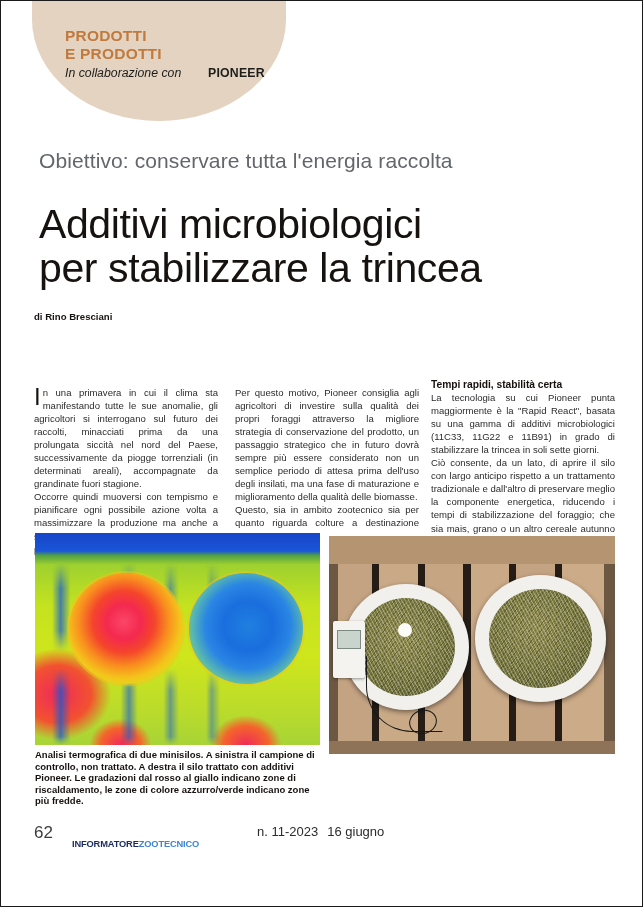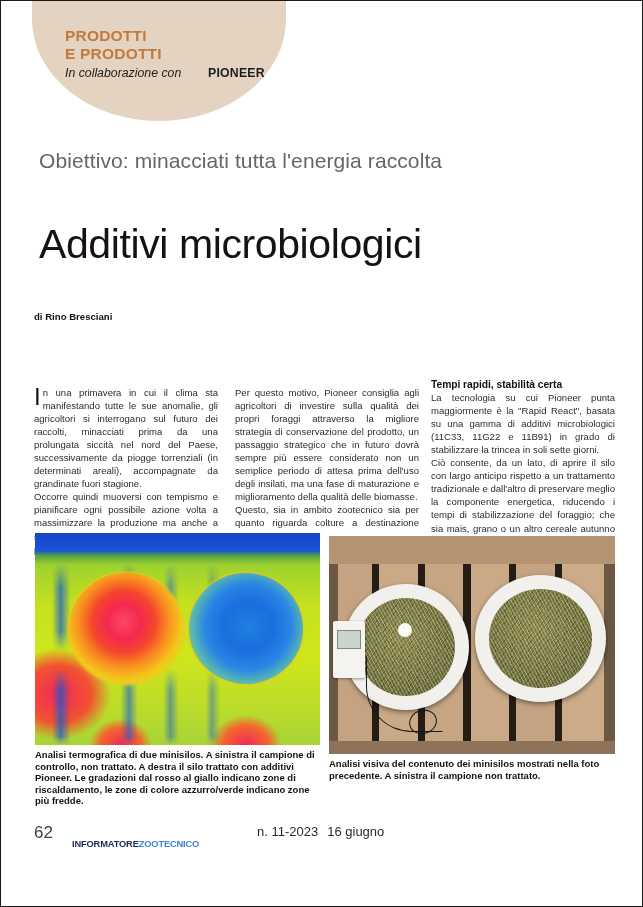--- a/index.html
+++ b/index.html
@@ -66,21 +66,21 @@
     left: 38px;
     top: 148px;
     font-size: 21px;
     color: #63666a;
     letter-spacing: 0.1px;
     white-space: nowrap;
   }
   .headline {
     position: absolute;
     left: 38px;
-    top: 194px;
+    top: 174px;
     width: 580px;
     font-size: 41px;
     line-height: 44px;
     color: #16120f;
     letter-spacing: -0.4px;
     font-weight: normal;
   }
   .headline span { display: block; white-space: nowrap; }
 
   
@@ -296,23 +296,24 @@
 
 <div class="page">
 
   <div class="header-shape"></div>
   <div class="header-text">
     <div class="kicker-line">PRODOTTI</div>
     <div class="kicker-line">E PRODOTTI</div>
     <div class="collab"><span>In collaborazione con</span>&nbsp; <b>PIONEER</b></div>
   </div>
 
-  <div class="occhiello">Obiettivo: minacciati tutta l'energia raccolta</div>
+  <div class="occhiello">Obiettivo: conservare tutta l'energia raccolta</div>
   <h1 class="headline">
     <span>Additivi microbiologici</span>
+    <span>per stabilizzare la trincea</span>
   </h1>
   <div class="byline">di Rino Bresciani</div>
 
   <div class="col" id="col1">
     <p class="col1-first">In una primavera in cui il clima sta manifestando tutte le sue anomalie, gli agricoltori si interrogano sul futuro dei raccolti, minacciati prima da una prolungata siccità nel nord del Paese, successivamente da piogge torrenziali (in determinati areali), accompagnate da grandinate fuori stagione.</p>
     <p>Occorre quindi muoversi con tempismo e pianificare ogni possibile azione volta a massimizzare la produzione ma anche a sfruttare al meglio ciò che si riuscirà a portare a casa.</p>
   </div>
 
   <div class="col" id="col2">
     <p>Per questo motivo, Pioneer consiglia agli agricoltori di investire sulla qualità dei propri foraggi attraverso la migliore strategia di conservazione del prodotto, un passaggio strategico che in futuro dovrà sempre più essere considerato non un semplice periodo di attesa prima dell'uso degli insilati, ma una fase di maturazione e miglioramento della qualità delle biomasse.</p>
@@ -342,21 +343,20 @@
       <div class="pallet-bottom"></div>
       <div class="bucket" id="bucket-left"></div>
       <div class="bucket" id="bucket-right"></div>
       <div class="thermometer">
         <div class="lcd"></div>
       </div>
       <div class="probe-tip"></div>
       <div class="probe-wire"></div>
       <div class="probe-loop"></div>
     </div>
-    <div class="caption">Analisi visiva del contenuto dei minisilos mostrati nella foto precedente. A sinistra il campione non trattato.</div>
   </div>
 
   <div class="footer">
     <div class="folio">62</div>
     <div class="masthead"><span class="mh-1">INFORMATORE</span><span class="mh-2">ZOOTECNICO</span></div>
     <div class="issue"><span>n. 11-2023</span><span class="sep"></span><span>16 giugno</span></div>
   </div>
 
 </div>
 

